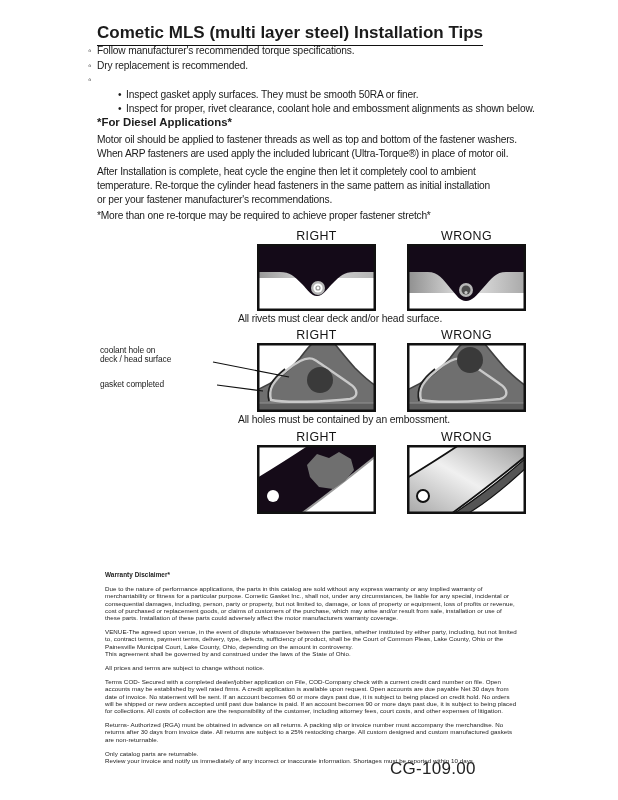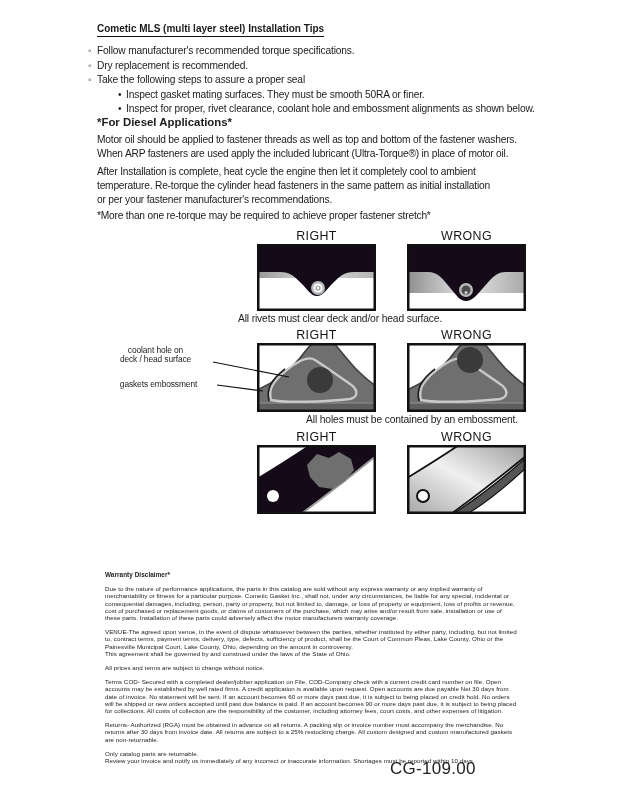--- a/index.html
+++ b/index.html
@@ -2,21 +2,21 @@
 <html><head>
 <meta charset="utf-8">
 <style>
   html,body { margin:0; padding:0; background:#ffffff; }
   .page {
     position:relative; width:618px; height:800px; background:#ffffff;
     font-family:"Liberation Sans", sans-serif; color:#1b1b1b; overflow:hidden;
   }
   .title {
     position:absolute; left:97px; top:23px;
-    font-size:10px; font-weight:bold; letter-spacing:0px;
+    font-size:17px; font-weight:bold; letter-spacing:0px;
     border-bottom:1.6px solid #111; padding-bottom:2px; display:inline-block;
   }
   .bullets { position:absolute; left:88px; top:44px; width:450px; font-size:10.2px; letter-spacing:-0.15px; }
   .b-row { display:flex; line-height:14.5px; }
   .b-row .mark { width:9px; flex:0 0 9px; }
   .b-row.sub { padding-left:30px; }
   .b-row.sub .mark { width:8px; flex:0 0 8px; }
 
   .diesel-heading { position:absolute; left:97px; top:116px; font-size:11.4px; font-weight:bold; }
   .para { position:absolute; left:97px; width:448px; font-size:10.2px; line-height:14px;
@@ -29,24 +29,24 @@
   .fig { width:126px;padding-left:20px; }
   .fig-label { text-align:center; font-size:12.4px; letter-spacing:0.4px; color:#151515; height:15px; line-height:15px; }
   .fig svg { display:block; }
   .row1 { top:229px; }
   .row2 { top:328px; }
   .row3 { top:430px; }
 
   .caption { position:absolute; left:238px; font-size:10.3px; font-weight:normal; letter-spacing:-0.15px;
              line-height:12px; white-space:pre-line; width:280px; }
   .cap1 { top:313px; }
-  .cap2 { top:414px;text-align:right; }
+  .cap2 { top:414px; }
   .cap3 { top:516px; }
 
-  .ann { position:absolute; text-align:center; font-size:8.4px; line-height:9.4px; letter-spacing:-0.1px;
+  .ann { position:absolute; text-align:left; font-size:8.4px; line-height:9.4px; letter-spacing:-0.1px;
          white-space:pre-line; color:#1b1b1b; }
   .ann-coolant { left:100px; top:346px; width:111px; }
   .ann-emboss  { left:100px; top:380px; width:117px; }
   .leader-overlay { position:absolute; left:205px; top:352px; width:100px; height:45px; }
 
   .fine-print { position:absolute; left:105px; top:571px; width:413px;
                 font-size:6.2px; line-height:7.2px; letter-spacing:0.05px; color:#222; }
   .fine-print .fp-head { font-weight:bold; font-size:6.4px; margin-bottom:7px; }
   .fine-print p { margin:0 0 7px 0; white-space:pre-line; }
 
@@ -63,25 +63,24 @@
     <div class="b-row">
       <span class="mark">◦</span>
       <span>Follow manufacturer's recommended torque specifications.</span>
     </div>
     <div class="b-row">
       <span class="mark">◦</span>
       <span>Dry replacement is recommended.</span>
     </div>
     <div class="b-row">
       <span class="mark">◦</span>
-      <span>Take the following steps to assure a proper seal</span>
     </div>
     <div class="b-row sub">
       <span class="mark">•</span>
-      <span>Inspect gasket mating surfaces.  They must be smooth 50RA or finer.</span>
+      <span>Inspect gasket apply surfaces.  They must be smooth 50RA or finer.</span>
     </div>
     <div class="b-row sub">
       <span class="mark">•</span>
       <span>Inspect for proper, rivet clearance, coolant hole and embossment alignments as shown below.</span>
     </div>
   </div>
 
   <div class="diesel-heading">*For Diesel Applications*</div>
   <div class="para para-oil">Motor oil should be applied to fastener threads as well as top and bottom of the fastener washers.
 When ARP fasteners are used apply the included lubricant (Ultra-Torque®) in place of motor oil.</div>
@@ -160,21 +159,21 @@
         <path d="M0,60 H119" stroke="#939393" stroke-width="1"></path>
         <path d="M14,57 C11,46 16,38 30,27 C42,17 52,13 58,17 C66,22 80,32 93,41 C101,46 102,54 93,56 C68,59 27,60 14,57 Z" fill="none" stroke="#c9c9c9" stroke-width="2.4"></path>
         <path d="M12,58 C9,46 14,37 28,26" fill="none" stroke="#1f1f1f" stroke-width="1.6"></path>
         <circle cx="63" cy="17" r="13" fill="#3a3a3a"></circle>
         <rect x="1.25" y="1.25" width="116.5" height="66.5" fill="none" stroke="#111" stroke-width="2.5"></rect>
       </svg>
     </div>
   </div>
   <div class="ann ann-coolant">coolant hole on
 deck / head surface</div>
-  <div class="ann ann-emboss">gaskets embossment</div>
+  <div class="ann ann-emboss">gasket completed</div>
   <svg class="leader-overlay" viewBox="0 0 100 45">
     <line x1="8" y1="10" x2="84" y2="25" stroke="#111" stroke-width="1.2"></line>
     <line x1="12" y1="33" x2="58" y2="39" stroke="#111" stroke-width="1.2"></line>
   </svg>
   <div class="caption cap2">All holes must be contained by an embossment.</div>
 
   <div class="fig-row row3">
     <div class="fig">
       <div class="fig-label">RIGHT</div>
       <svg width="119" height="69" viewBox="0 0 119 69">

